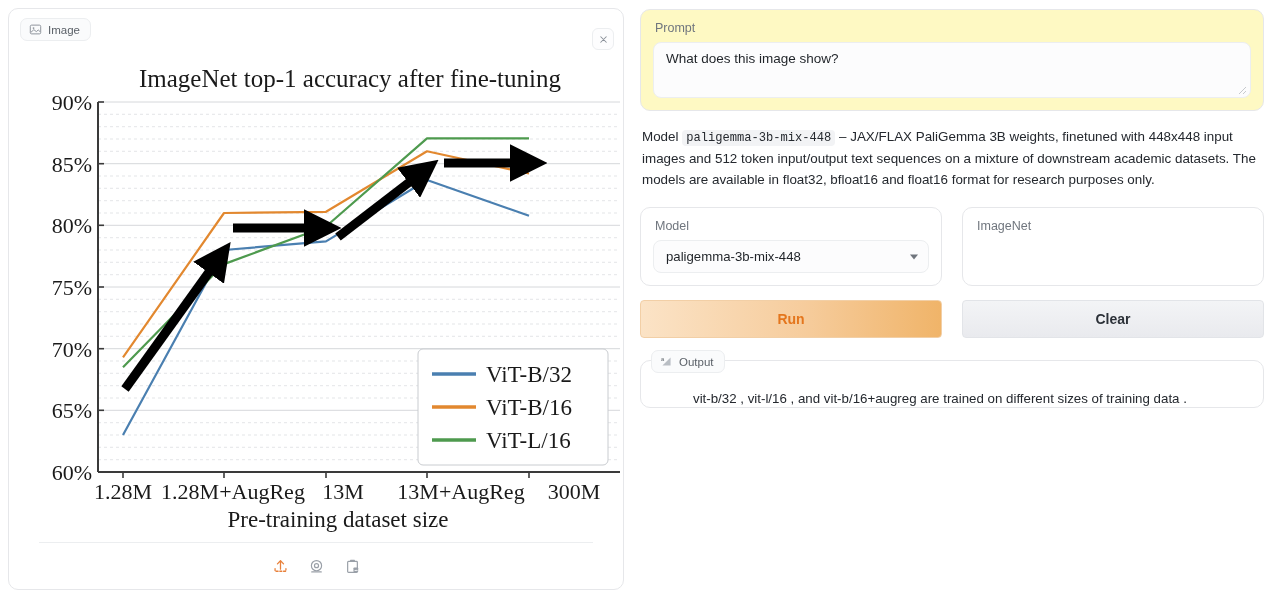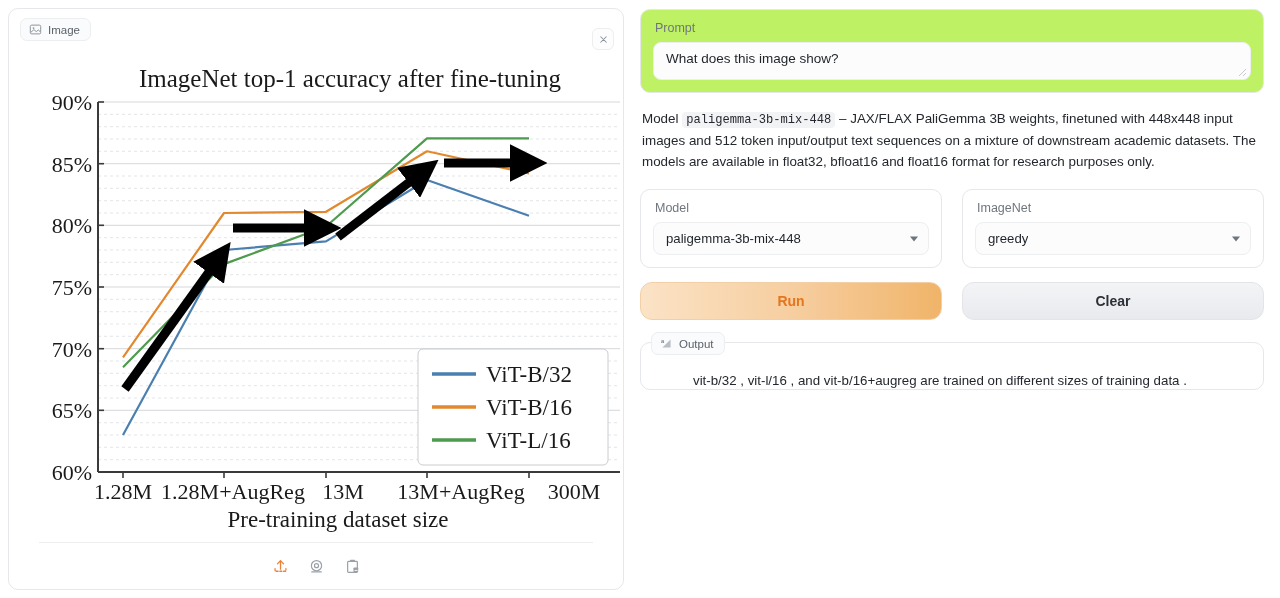--- a/index.html
+++ b/index.html
@@ -87,33 +87,33 @@
     flex: 1 1 auto;
     display: flex;
     flex-direction: column;
     padding-top: 1px;
     min-width: 0;
   }
   .prompt-box {
     border: 1px solid #e6e7ea;
     border-radius: 10px;
     padding: 10px 12px 12px 12px;
-    background: #bef264;
+    background: #fef9c3;
   }
   .field-label {
     font-size: 12.5px;
     color: #70767e;
     margin: 1px 0 7px 2px;
   }
   .textarea-shell {
     position: relative;
     border: 1px solid #eceef0;
     border-radius: 8px;
     background: #fcfcfd;
-    height: 38px;
+    height: 56px;
     padding: 8px 12px;
   }
   .textarea-val {
     font-size: 13.5px;
     color: #1f2328;
     line-height: 1.25;
   }
   .resize-grip {
     position: absolute;
     right: 3px; bottom: 2px;
@@ -174,21 +174,21 @@
   }
 
   .btn-row {
     display: flex;
     gap: 20px;
     margin-top: 14px;
   }
   .btn {
     flex: 1 1 0;
     height: 38px;
-    border-radius: 12px;
+    border-radius: 4px;
     display: flex; align-items: center; justify-content: center;
     font-size: 14px;
     font-weight: bold;
     cursor: pointer;
     border: 1px solid transparent;
   }
   .btn-run {
     background: linear-gradient(to right, #fbe3c6 0%, #f6cc9c 55%, #f0b469 100%);
     color: #e4761d;
     border-color: #f2cfa6;
@@ -415,24 +415,20 @@
     <div class="selects-row">
       <div class="select-box">
         <div class="field-label">Model</div>
         <div class="select-control">
           <span class="select-value">paligemma-3b-mix-448</span>
           <span class="caret"></span>
         </div>
       </div>
       <div class="select-box">
         <div class="field-label">ImageNet</div>
-        <div class="select-control">
-          <span class="select-value">greedy</span>
-          <span class="caret"></span>
-        </div>
       </div>
     </div>
 
     <div class="btn-row">
       <div class="btn btn-run">Run</div>
       <div class="btn btn-clear">Clear</div>
     </div>
 
     <div class="output-box">
       <div class="output-tab">

